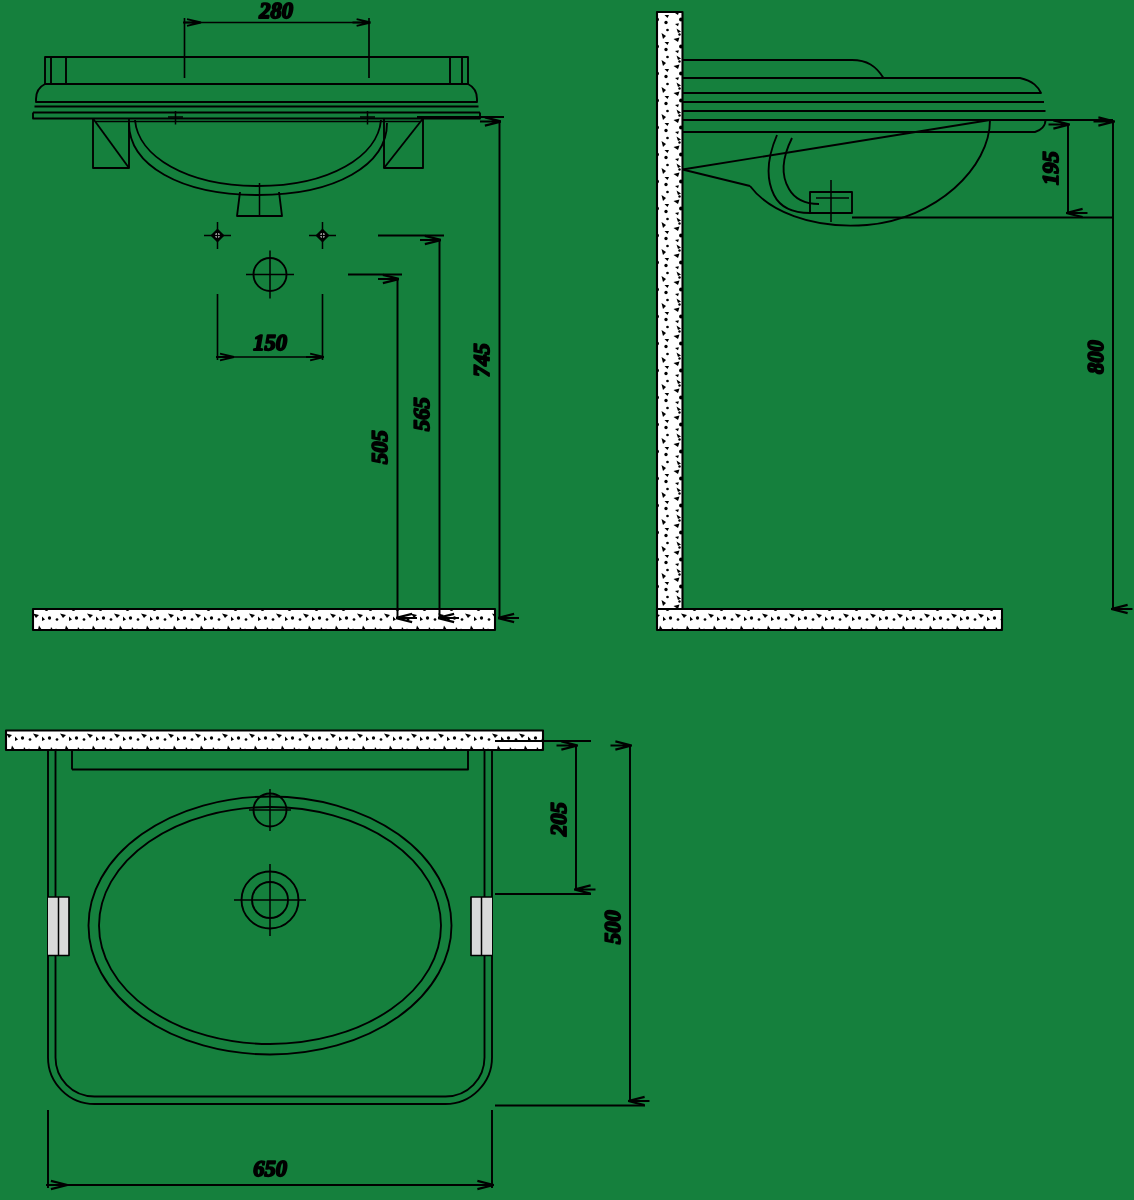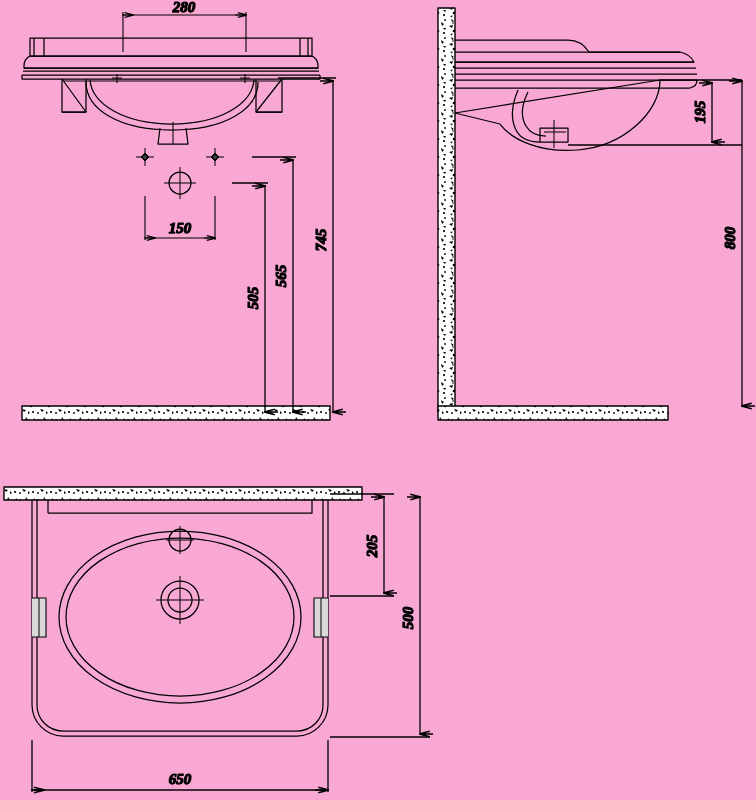--- a/index.html
+++ b/index.html
@@ -8,21 +8,21 @@
     padding: 0;
     background: #ffffff;
   }
   body {
     font-family: "Liberation Serif", serif;
   }
   #drawing-root {
     position: relative;
     width: 756px;
     height: 800px;
-    background: #f9a8d4;
+    background: #15803d;
     overflow: hidden;
   }
   svg.dwg {
     display: block;
     width: 756px;
     height: 800px;
   }
   .dim-text {
     font-family: "Liberation Serif", serif;
     font-style: italic;

